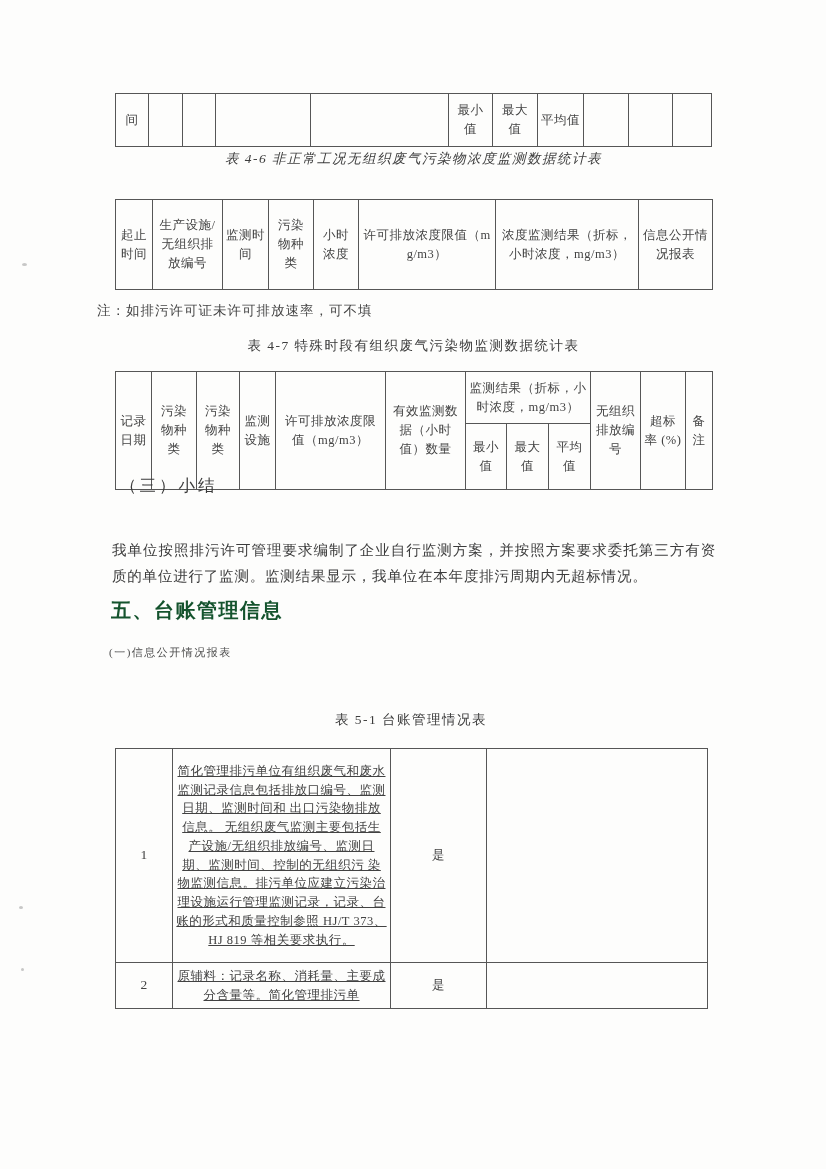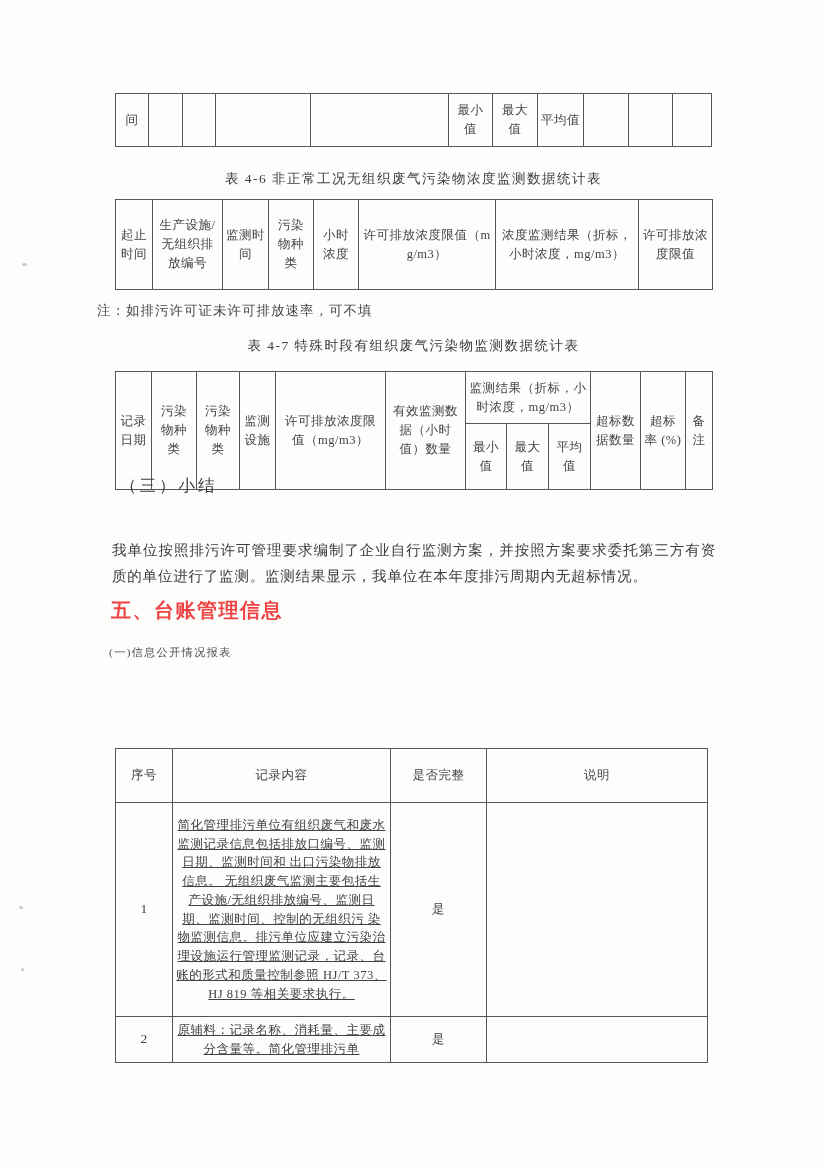--- a/index.html
+++ b/index.html
@@ -70,21 +70,21 @@
       <td>最小值</td>
       <td>最大值</td>
       <td>平均值</td>
       <td></td>
       <td></td>
       <td></td>
     </tr>
   </tbody>
     </table>
 
-  <div class="tbl-title" style="left:115px; top:170px; width:597px;">表 4-6 非正常工况无组织废气污染物浓度监测数据统计表</div>
+  <div class="tbl-title" style="left:115px; top:150px; width:597px;font-style:italic;">表 4-6 非正常工况无组织废气污染物浓度监测数据统计表</div>
 
   <table class="tbl" style="left:115px; top:199px; width:597px;">
     <colgroup>
       <col style="width:37px">
         <col style="width:70px">
         <col style="width:46px">
       <col style="width:45px">
         <col style="width:45px">
         <col style="width:137px">
       <col style="width:143px">
@@ -92,21 +92,21 @@
     </colgroup>
     <tbody>
         <tr style="height:90px;">
       <th>起止时间</th>
       <th>生产设施/无组织排放编号</th>
       <th>监测时间</th>
       <th>污染物种类</th>
       <th>小时浓度</th>
       <th>许可排放浓度限值（mg/m3）</th>
       <th>浓度监测结果（折标，小时浓度，mg/m3）</th>
-      <th>许可排放浓度限值</th>
+      <th>信息公开情况报表</th>
     </tr>
   </tbody>
     </table>
 
   <div class="note-line" style="left:97px; top:302px;">注：如排污许可证未许可排放速率，可不填</div>
 
   <div class="tbl-title" style="left:115px; top:337px; width:597px;">表 4-7 特殊时段有组织废气污染物监测数据统计表</div>
 
   <table class="tbl" style="left:115px; top:371px; width:597px;">
     <colgroup>
@@ -125,55 +125,50 @@
     </colgroup>
     <tbody>
         <tr style="height:52px;">
       <th rowspan="2">记录日期</th>
       <th rowspan="2">污染物种类</th>
       <th rowspan="2">污染物种类</th>
       <th rowspan="2">监测设施</th>
       <th rowspan="2">许可排放浓度限值（mg/m3）</th>
       <th rowspan="2">有效监测数据（小时值）数量</th>
       <th colspan="3">监测结果（折标，小时浓度，mg/m3）</th>
-      <th rowspan="2">超标数据数量</th>
+      <th rowspan="2">无组织排放编号</th>
       <th rowspan="2">超标率 (%)</th>
       <th rowspan="2">备注</th>
     </tr>
     <tr style="height:66px;">
       <th>最小值</th>
       <th>最大值</th>
       <th>平均值</th>
     </tr>
   </tbody>
     </table>
 
   <div class="h3-heading" style="left:120px; top:475px;">（三）小结</div>
 
   <div class="body-par" style="left:112px; top:537px; width:604px;">我单位按照排污许可管理要求编制了企业自行监测方案，并按照方案要求委托第三方有资质的单位进行了监测。监测结果显示，我单位在本年度排污周期内无超标情况。</div>
 
-  <div class="sec5" style="left:111px; top:597px; color:#ef4444;">五、台账管理信息</div>
+  <div class="sec5" style="left:111px; top:597px; color:#14532d;">五、台账管理信息</div>
 
   <div class="sub1" style="left:109px; top:645px;">(一)信息公开情况报表</div>
 
+  <div class="tbl-title" style="left:115px; top:711px; width:592px;">表 5-1 台账管理情况表</div>
 
   <table class="tbl" style="left:115px; top:748px; width:592px;">
     <colgroup>
       <col style="width:57px">
         <col style="width:218px">
         <col style="width:96px">
         <col style="width:221px">
     </colgroup>
     <tbody>
-        <tr style="height:54px;">
-      <th>序号</th>
-      <th>记录内容</th>
-      <th>是否完整</th>
-      <th>说明</th>
-    </tr>
     <tr style="height:214px;">
       <td style="font-size:13.5px;">1</td>
       <td class="cell-content">简化管理排污单位有组织废气和废水监测记录信息包括排放口编号、监测日期、监测时间和 出口污染物排放信息。 无组织废气监测主要包括生产设施/无组织排放编号、监测日期、监测时间、控制的无组织污 染物监测信息。排污单位应建立污染治理设施运行管理监测记录，记录、台账的形式和质量控制参照 HJ/T 373、HJ 819 等相关要求执行。</td>
       <td class="yes-cell">是</td>
       <td></td>
     </tr>
     <tr style="height:46px;">
       <td style="font-size:13.5px;">2</td>
       <td class="cell-content">原辅料：记录名称、消耗量、主要成分含量等。简化管理排污单</td>
       <td class="yes-cell">是</td>

